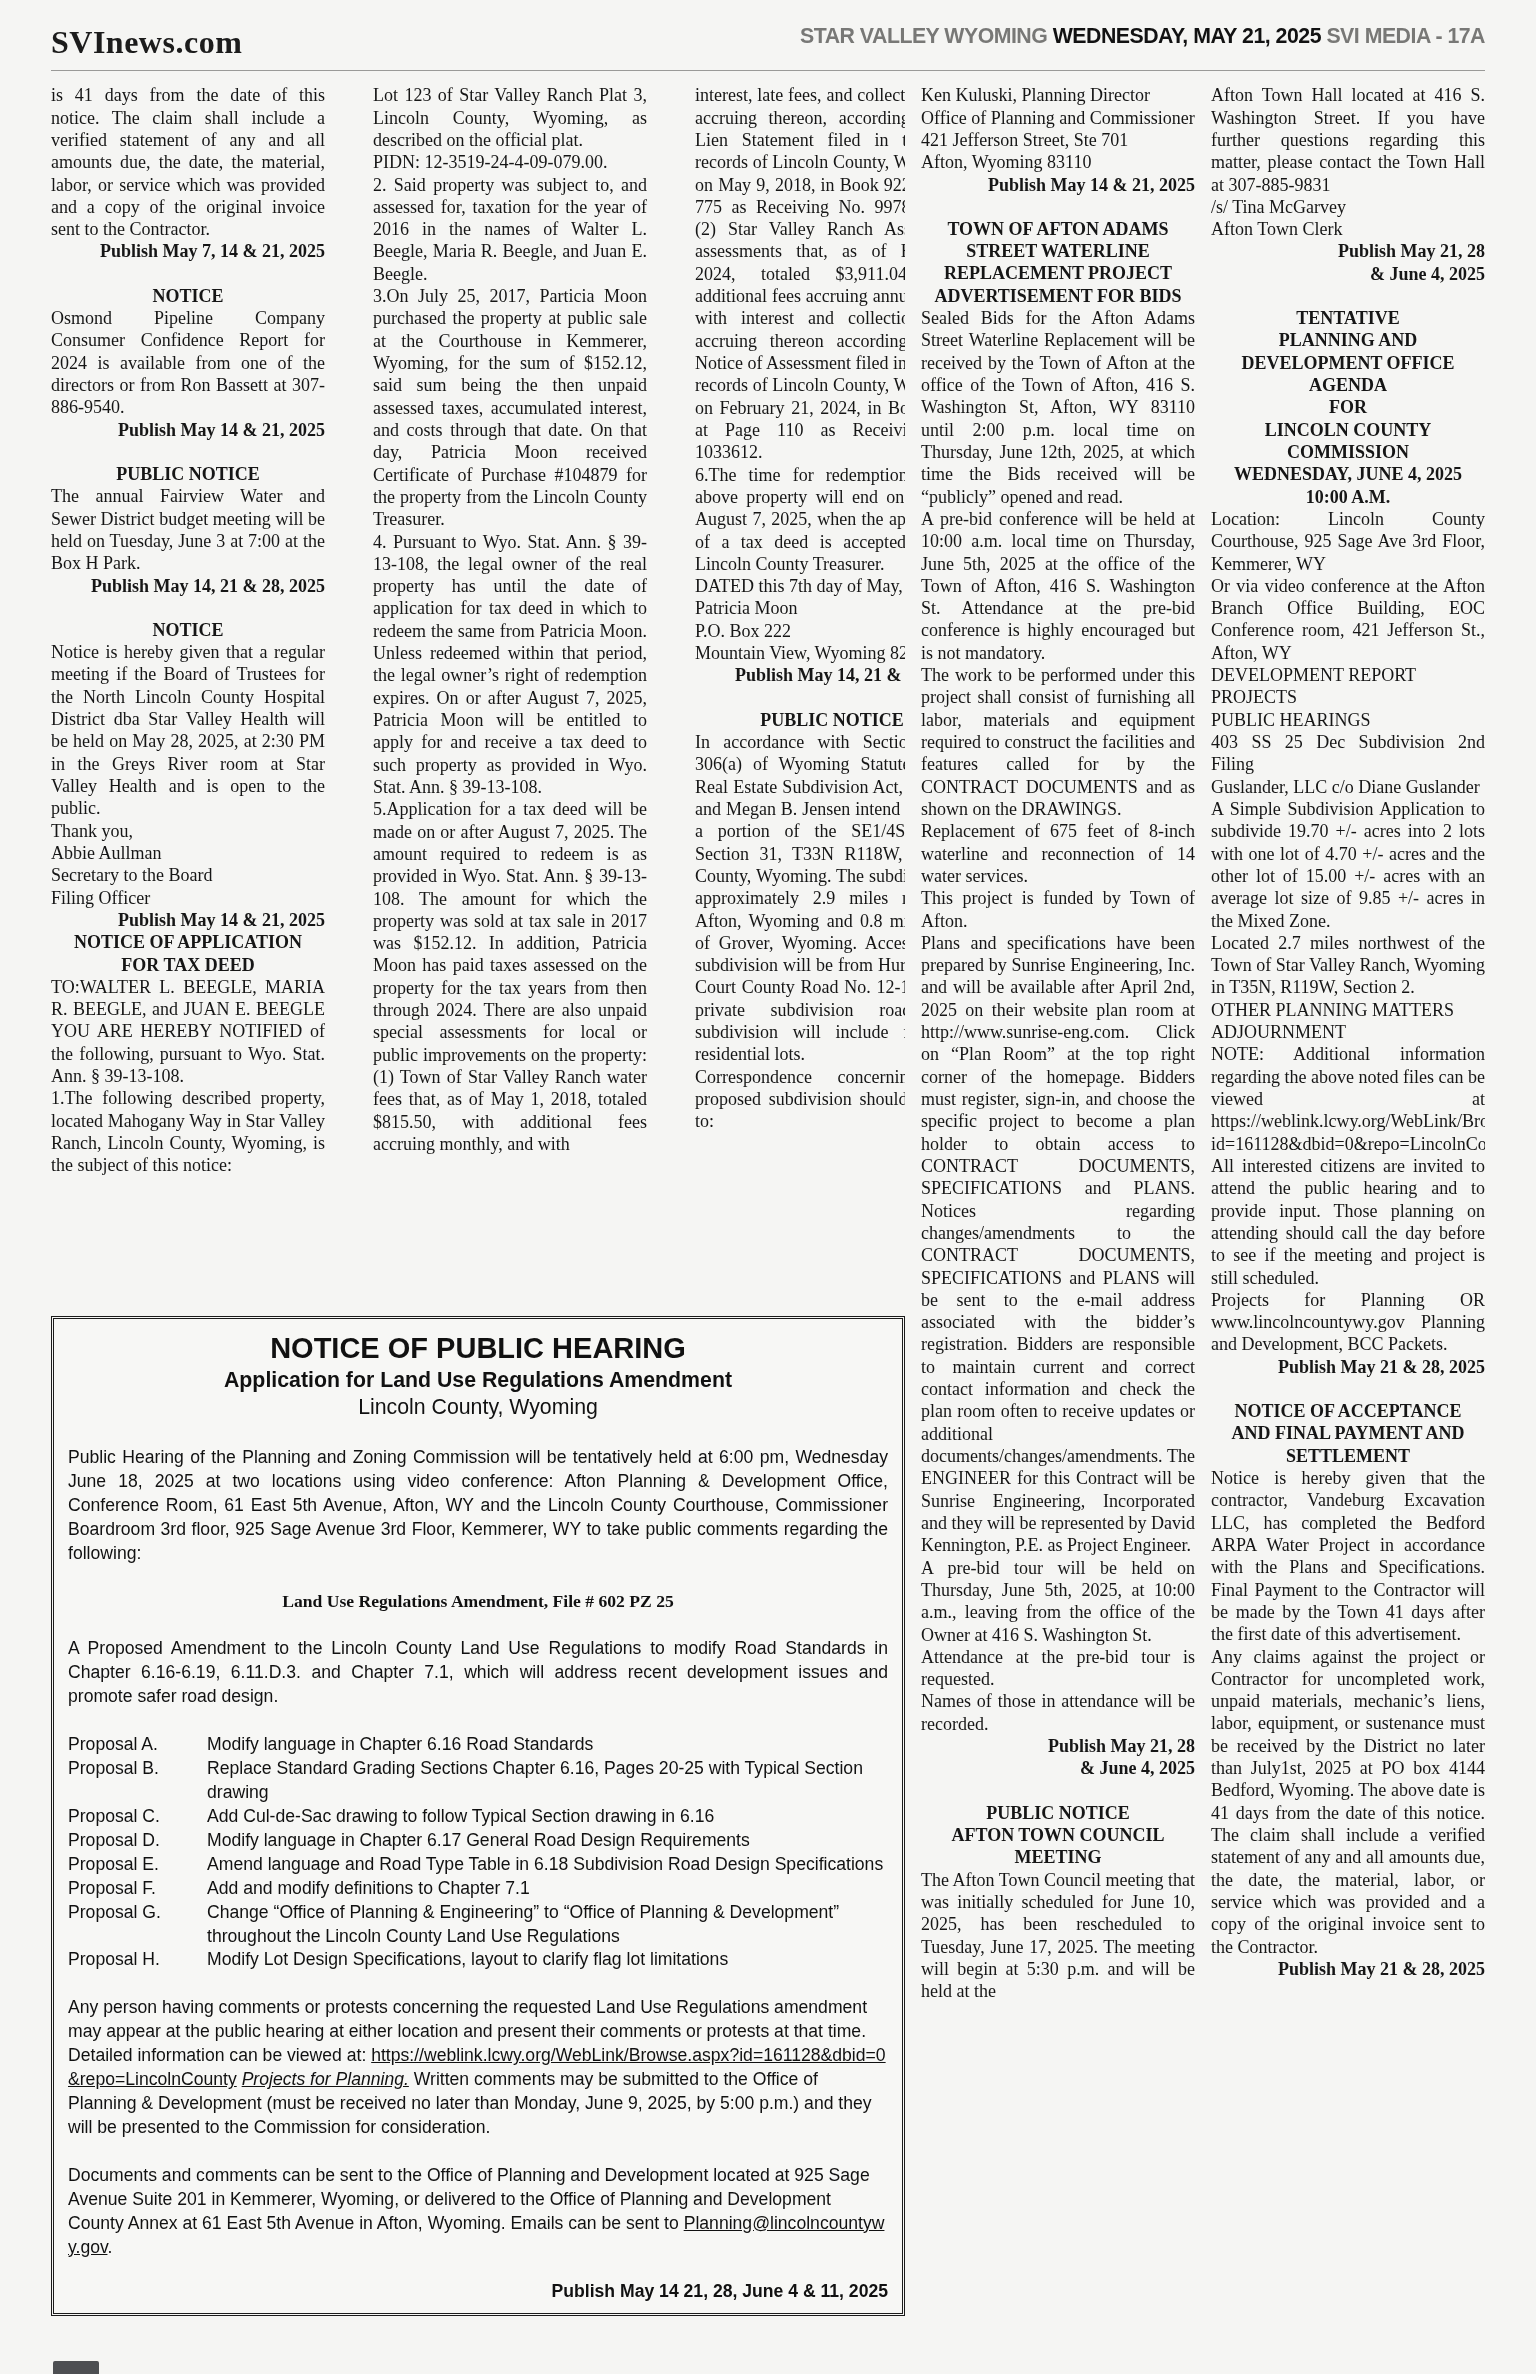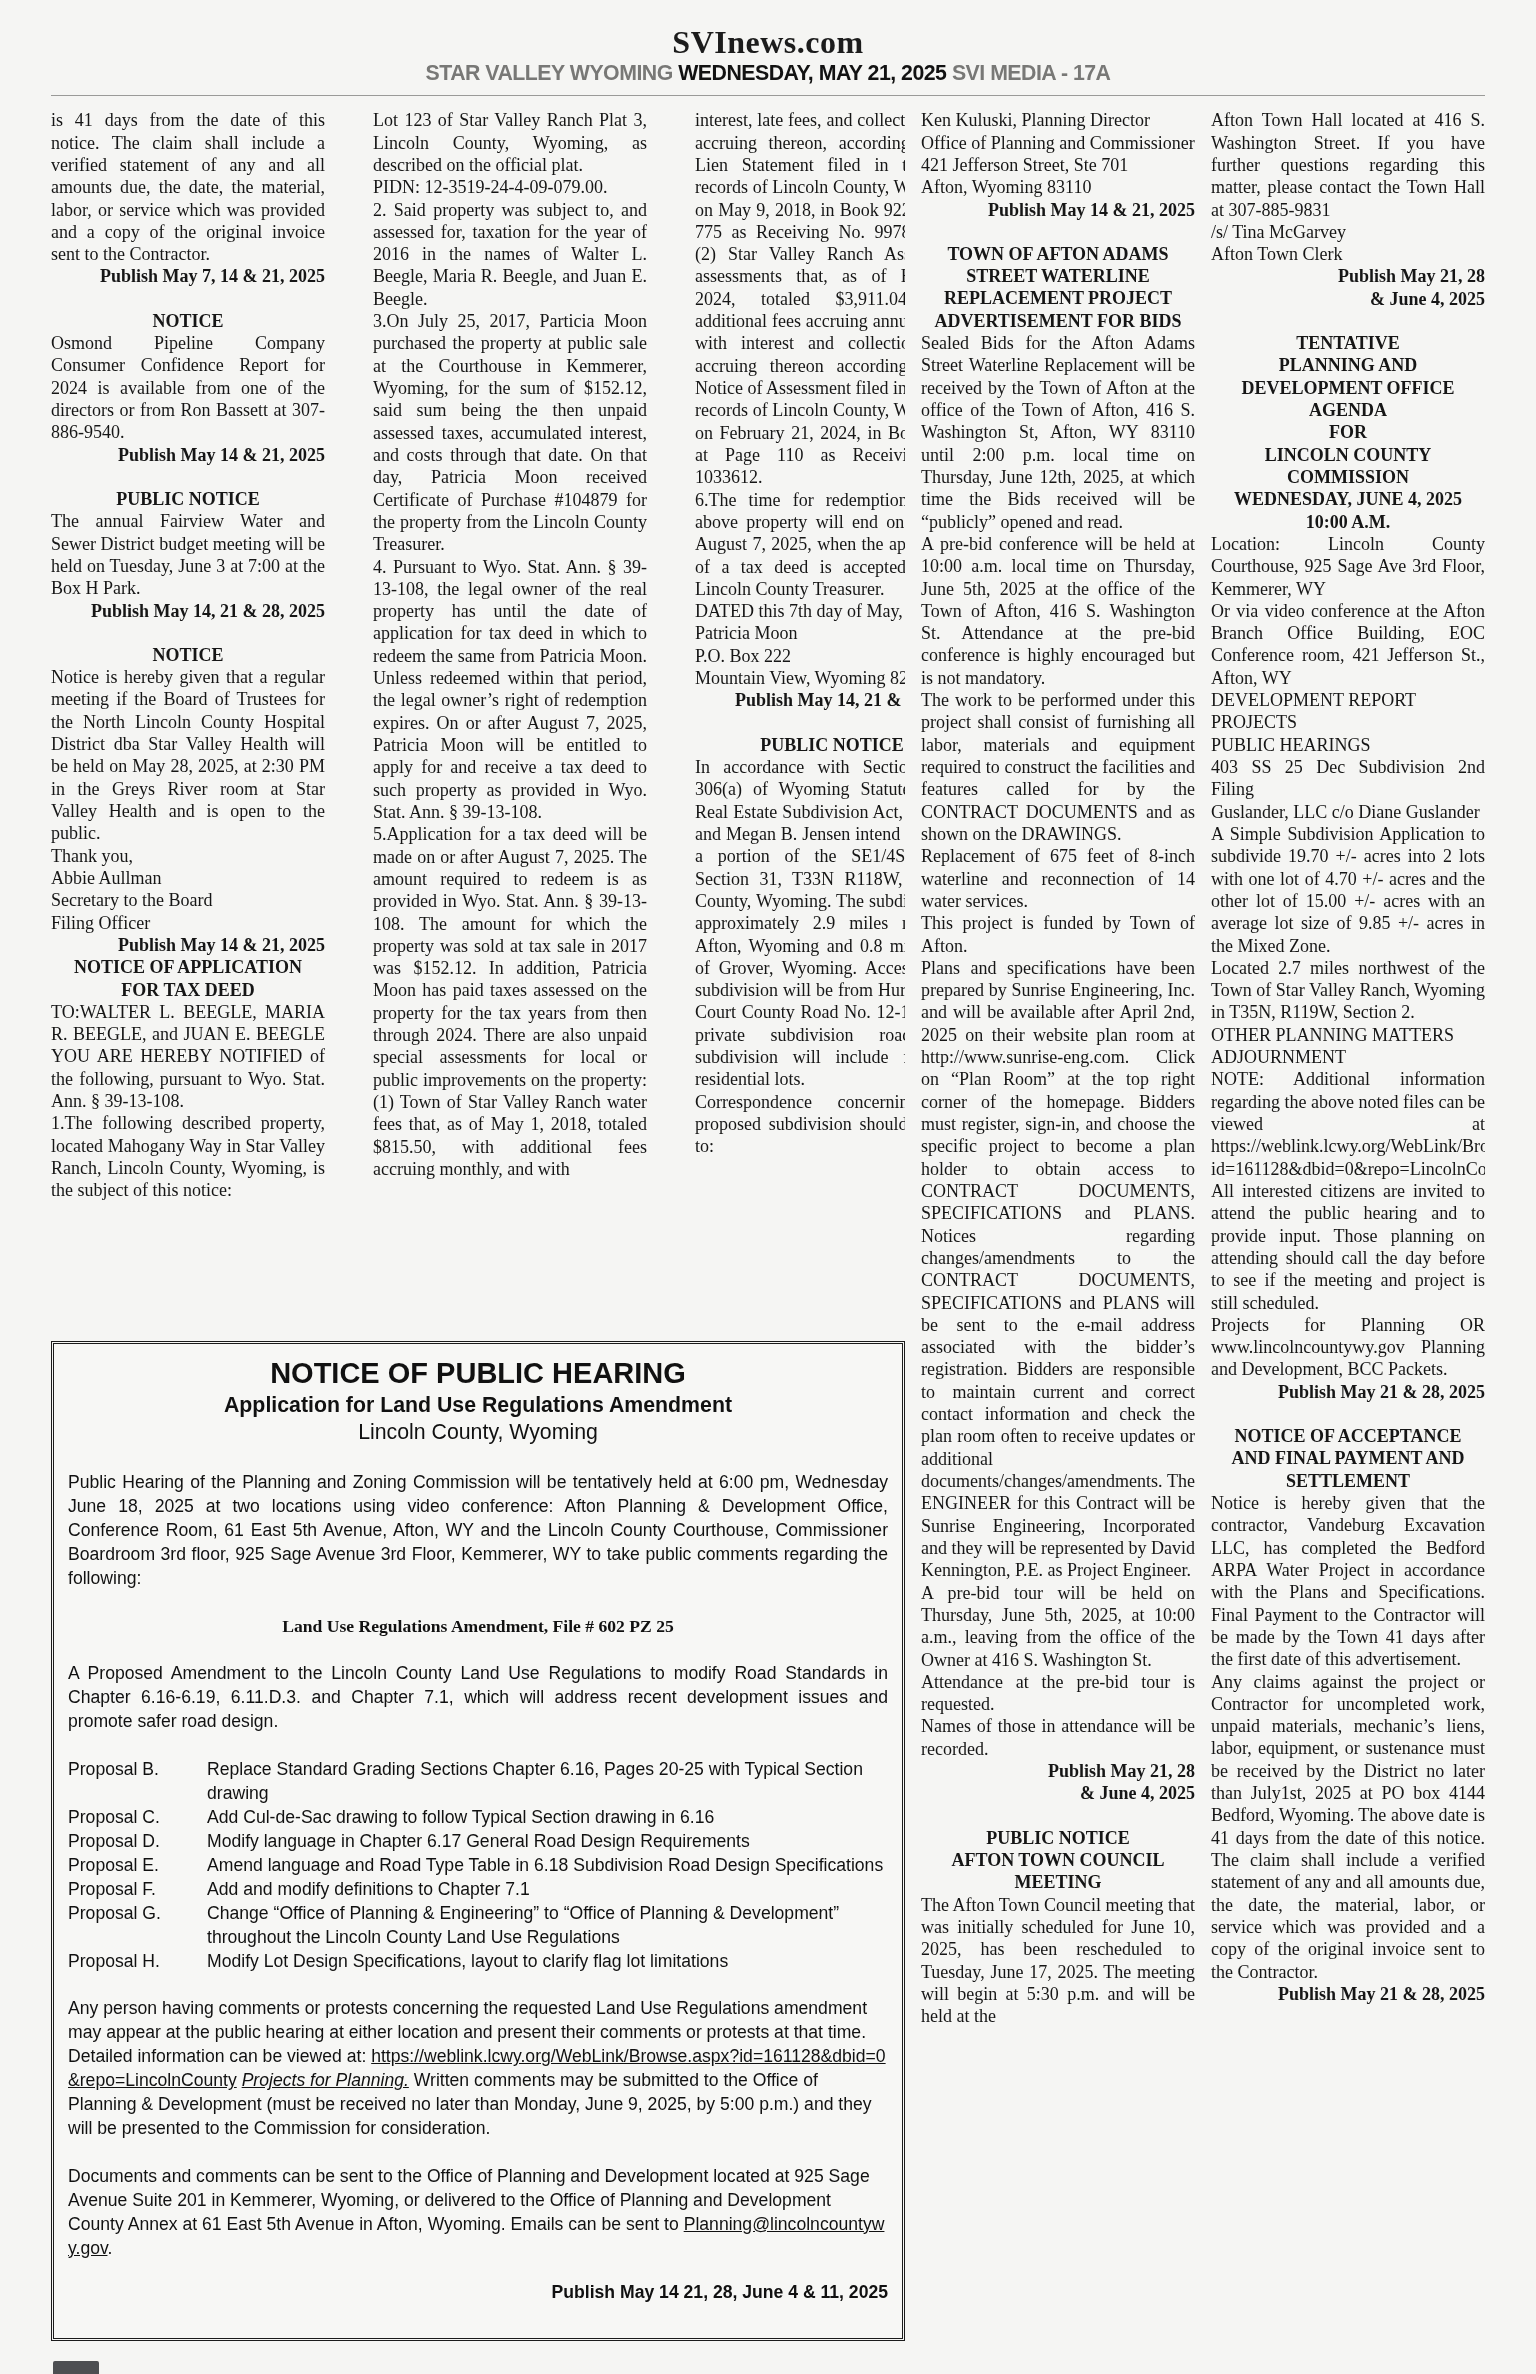--- a/index.html
+++ b/index.html
@@ -4,22 +4,22 @@
 <style>
   html,body{margin:0;padding:0;}
   body{
     width:1536px;height:2375px;overflow:hidden;position:relative;
     background:#f5f5f3;color:#161616;
     font-family:"Liberation Serif","DejaVu Serif",serif;
   }
   .page{padding:24px 51px 0 51px;}
   
   .masthead-row{
-    display:flex;justify-content:space-between;align-items:center;
-    border-bottom:1.9px solid #9a9a98;padding-bottom:9.3px;flex-direction:column;
+    display:flex;justify-content:space-between;align-items:flex-start;
+    border-bottom:1.9px solid #9a9a98;padding-bottom:9.3px;
   }
   .masthead{
     font-family:"Liberation Serif","DejaVu Serif",serif;
     font-size:32px;font-weight:700;letter-spacing:0.5px;color:#1c1c1c;
   }
   .header-right{
     font-family:"Liberation Sans","DejaVu Sans",sans-serif;
     font-size:21.3px;font-weight:700;letter-spacing:-0.5px;color:#787876;
     transform:scaleY(1.05);
   }
@@ -120,20 +120,24 @@
       </div>
 
       <div class="hearing-box">
         <div class="bx-title">NOTICE OF PUBLIC HEARING</div>
         <div class="bx-sub">Application for Land Use Regulations Amendment</div>
         <div class="bx-sub2">Lincoln County, Wyoming</div>
         <div class="bx-blocks">
             <div class="blk p">Public Hearing of the Planning and Zoning Commission will be tentatively held at 6:00 pm, Wednesday June 18, 2025 at two locations using video conference:  Afton Planning &amp; Development Office, Conference Room, 61 East 5th Avenue, Afton, WY and the Lincoln County Courthouse, Commissioner Boardroom 3rd floor, 925 Sage Avenue 3rd Floor, Kemmerer, WY to take public comments regarding the following:</div>
             <div class="blk cb">Land Use Regulations Amendment, File # 602 PZ 25</div>
             <div class="blk p">A Proposed Amendment to the Lincoln County Land Use Regulations to modify Road Standards in Chapter 6.16-6.19, 6.11.D.3. and Chapter 7.1, which will address recent development issues and promote safer road design.</div>
+            <div class="blk prop">
+              <span class="prop-label">Proposal A.</span>
+              <span class="prop-text">Modify language in Chapter 6.16 Road Standards</span>
+            </div>
             <div class="blk prop">
               <span class="prop-label">Proposal B.</span>
               <span class="prop-text">Replace Standard Grading Sections Chapter 6.16, Pages 20-25 with Typical Section drawing</span>
             </div>
             <div class="blk prop">
               <span class="prop-label">Proposal C.</span>
               <span class="prop-text">Add Cul-de-Sac drawing to follow Typical Section drawing in 6.16</span>
             </div>
             <div class="blk prop">
               <span class="prop-label">Proposal D.</span>

